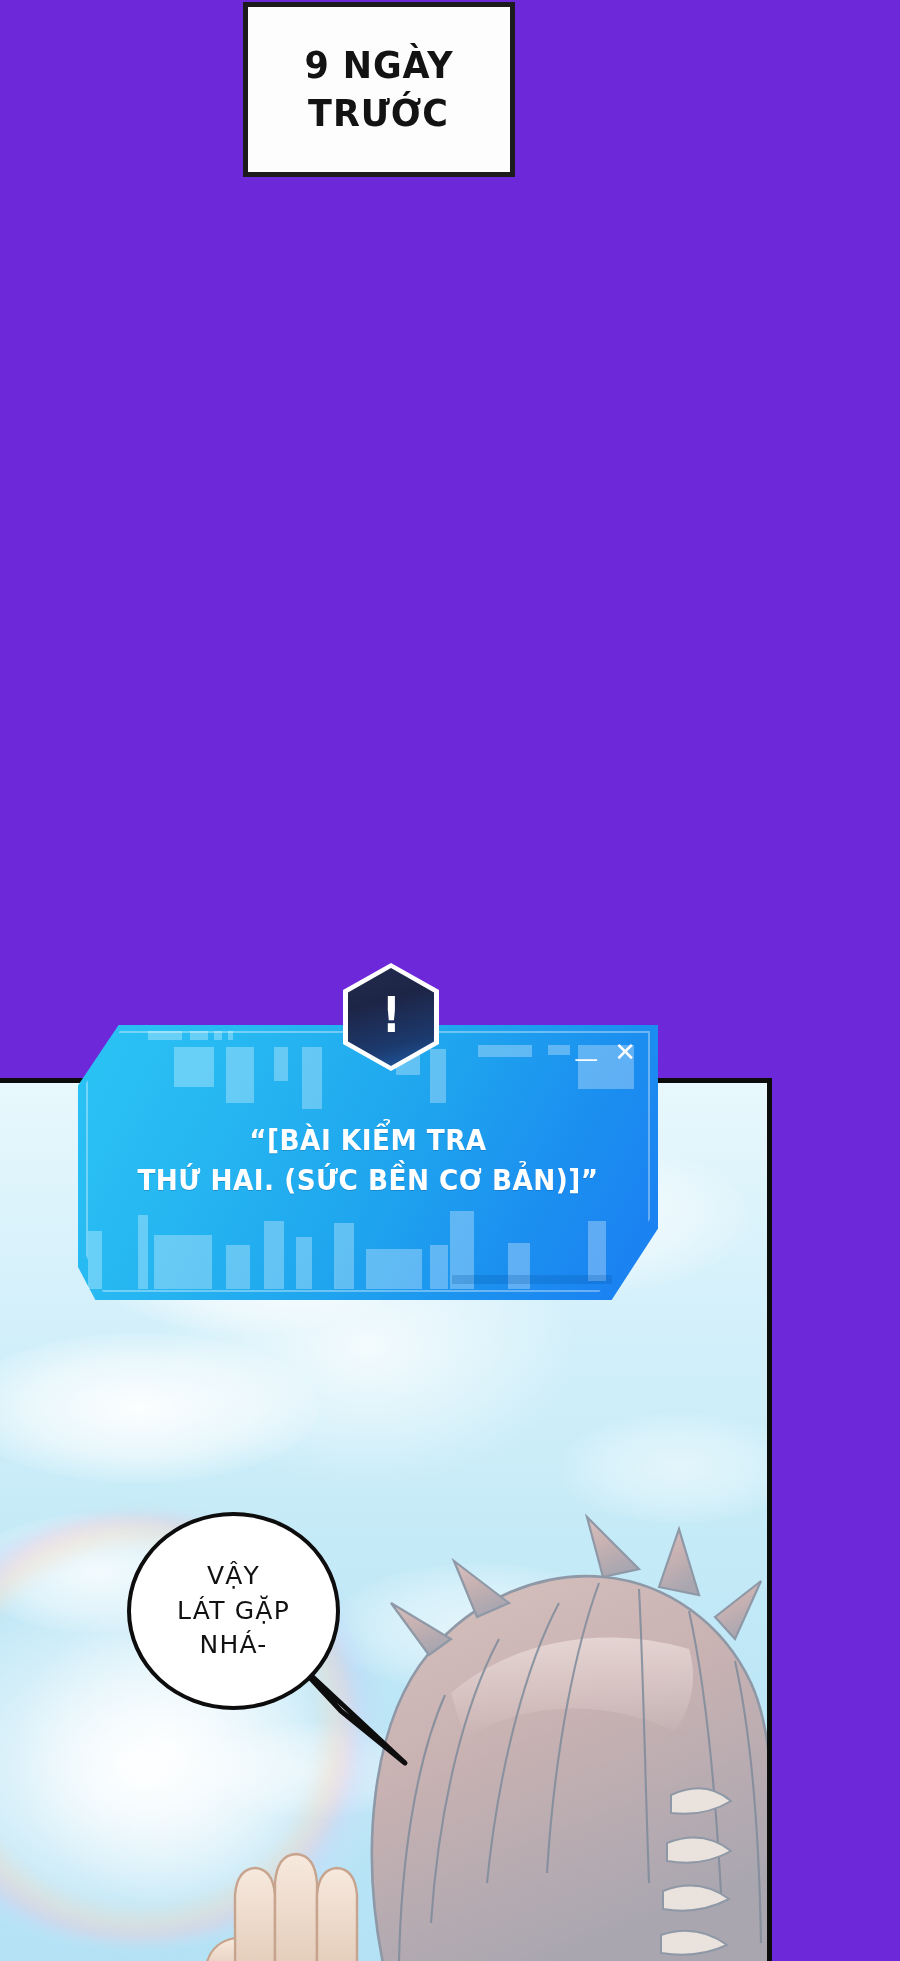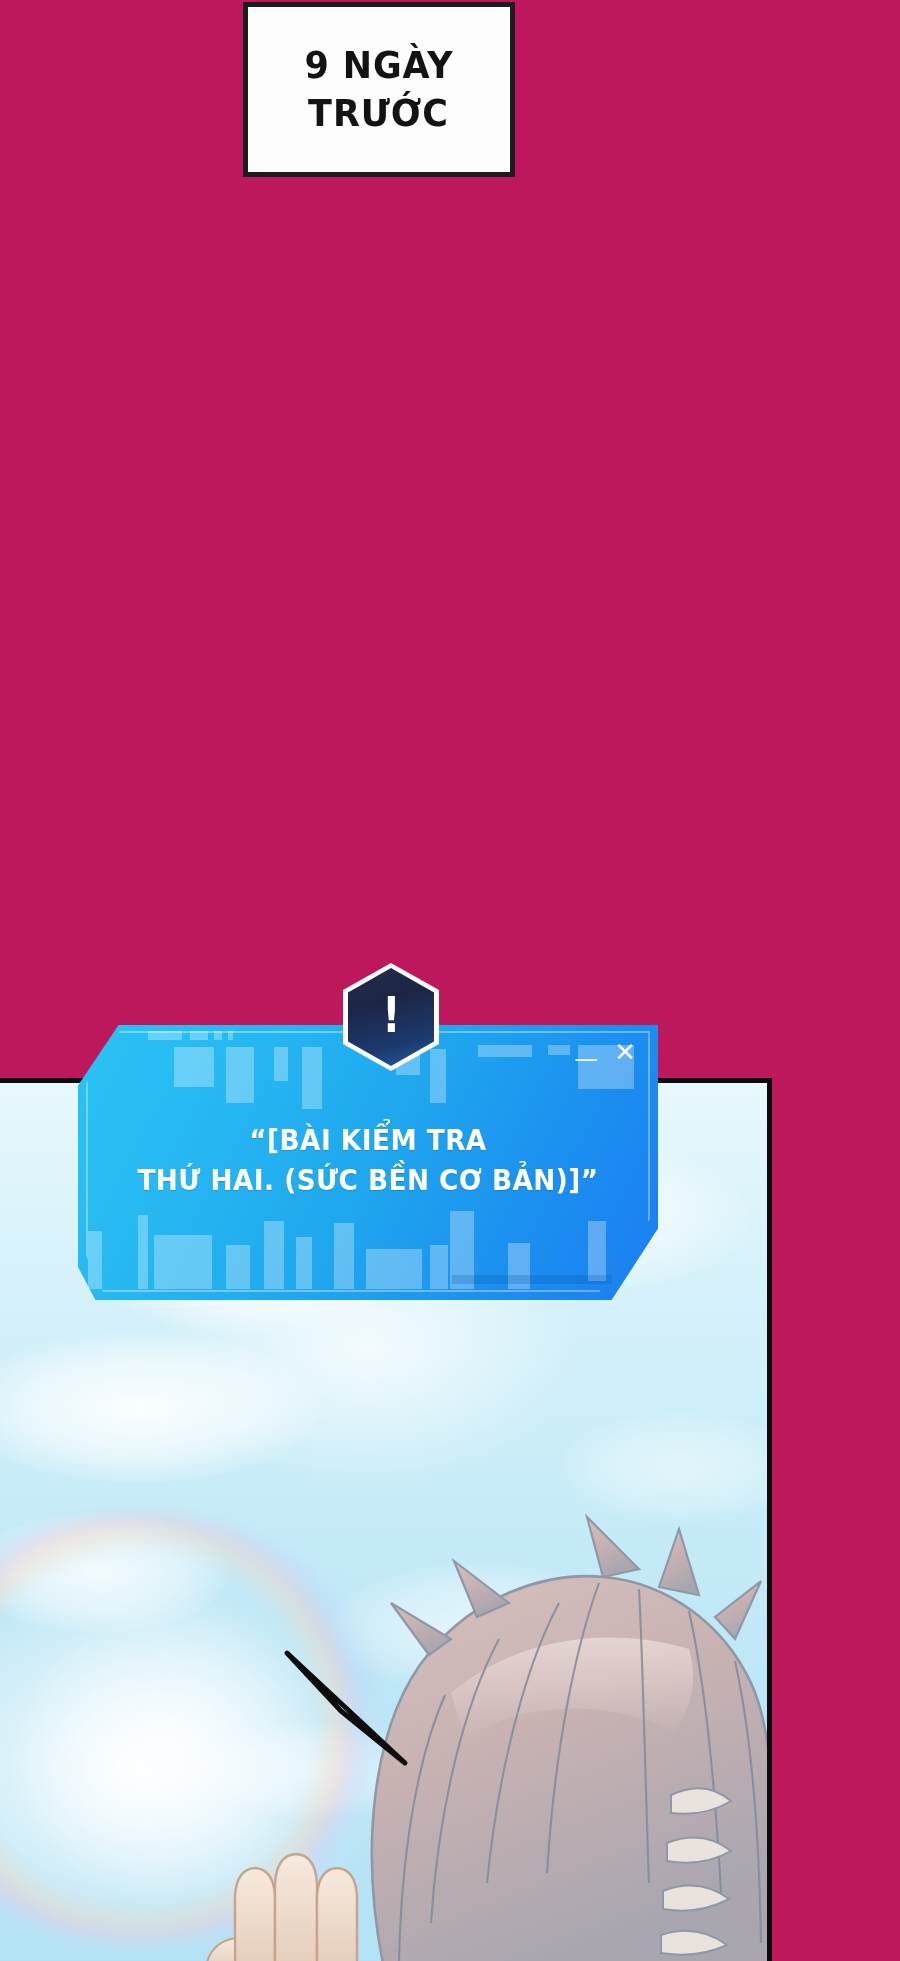--- a/index.html
+++ b/index.html
@@ -14,21 +14,21 @@
     position: relative;
     overflow: hidden;
     font-family: "Liberation Sans", sans-serif;
   }
 
   #page {
     position: absolute;
     left: 0; top: 0;
     width: 900px;
     height: 1961px;
-    background: #be185d;
+    background: #6d28d9;
   }
 
   
   .caption-box {
     position: absolute;
     left: 243px;
     top: 2px;
     width: 272px;
     height: 175px;
     background: #fdfdfd;
@@ -386,14 +386,19 @@
       <div>“[BÀI KIỂM TRA</div>
       <div>THỨ HAI. (SỨC BỀN CƠ BẢN)]”</div>
     </div>
   </div>
 
   <div class="bubble-tail">
     <svg width="130" height="130" viewBox="0 0 130 130">
       <path d="M4 8 L122 118 L58 66 Z" fill="#ffffff" stroke="#0d0d0d" stroke-width="5" stroke-linejoin="round"></path>
     </svg>
   </div>
+  <div class="bubble">
+    <div class="bubble-line">VẬY</div>
+    <div class="bubble-line">LÁT GẶP</div>
+    <div class="bubble-line">NHÁ-</div>
+  </div>
 
 </div>
 
 </body></html>

